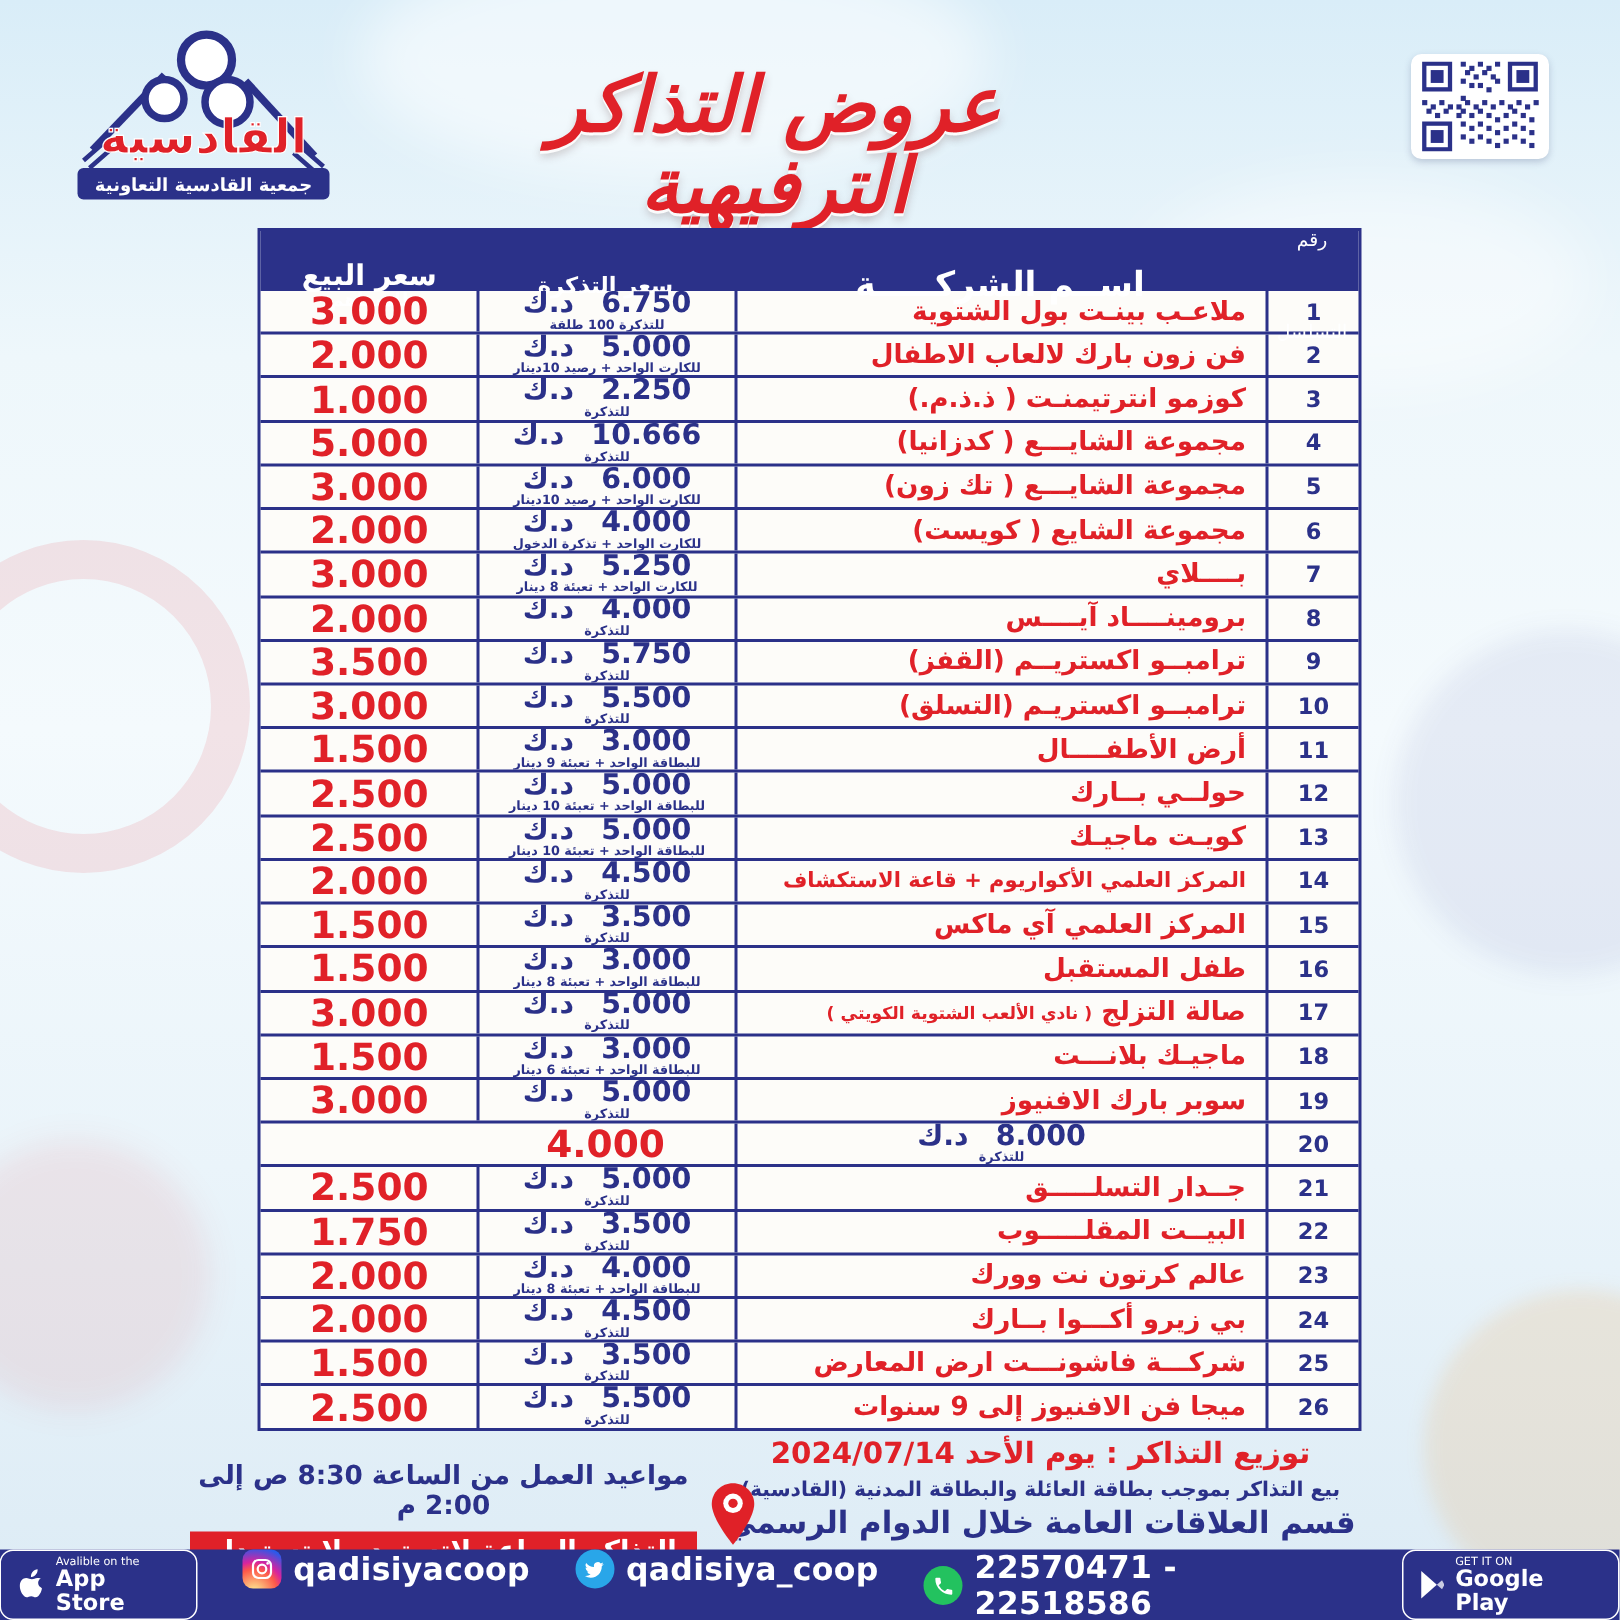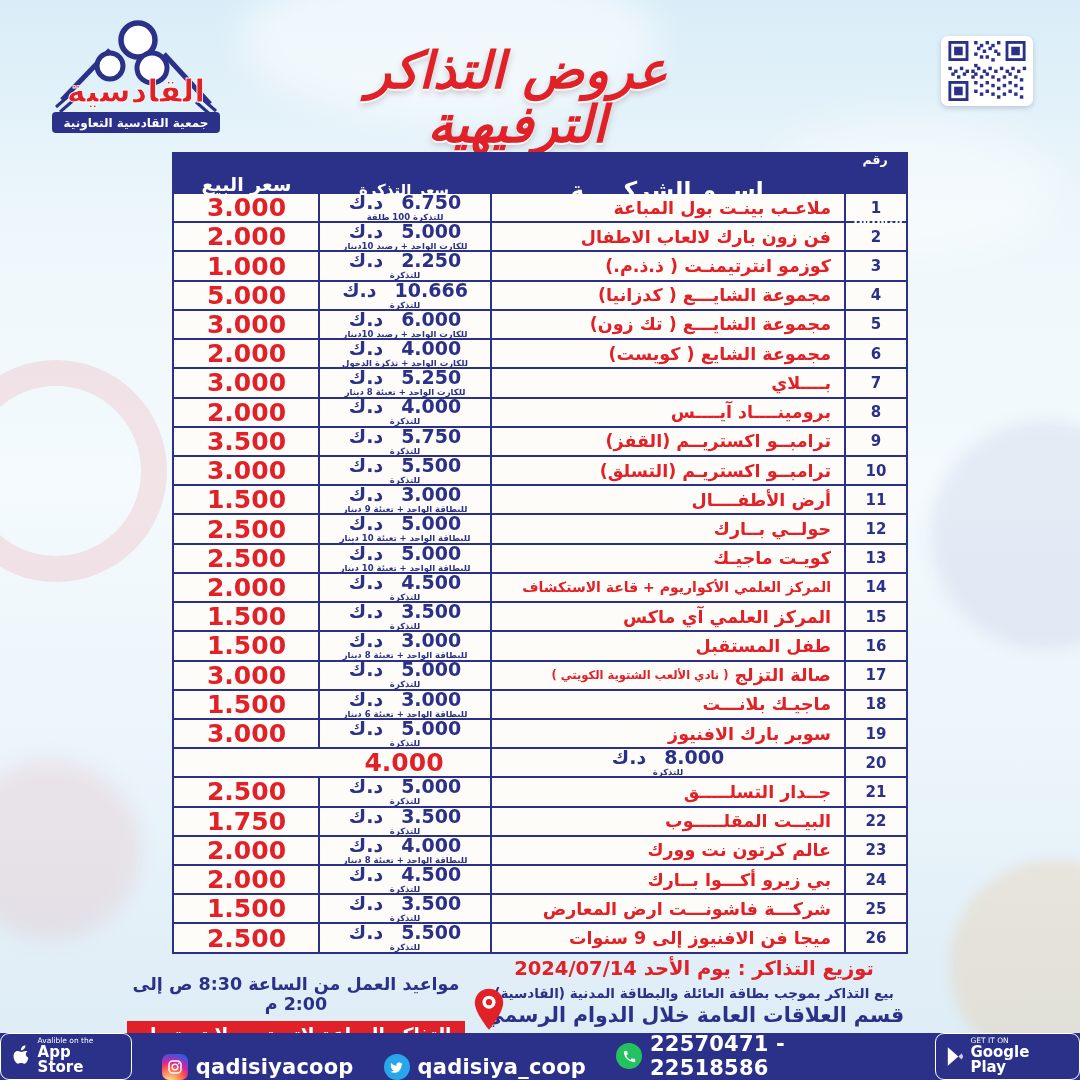--- a/index.html
+++ b/index.html
@@ -34,21 +34,21 @@
       box-shadow:0 2px 5px rgba(60,70,120,.25);display:flex;align-items:center;justify-content:center;}
 
   
   .sheet{
     position:absolute;left:172px;top:152px;width:736px;height:802px;
     border:2.5px solid #2b3189;background:#fdfcf9;box-sizing:border-box;
   }
   .t-head{display:grid;grid-template-columns:62px 354px 172px 143px;height:38px;background:#2b3189;color:#fff;}
   .t-head .hcell{display:flex;flex-direction:column;align-items:center;justify-content:center;line-height:1.02;box-sizing:border-box;}
   .t-head .hcell:not(:last-child){border-left:2px solid #fdfcf9;border-left:0;}
-  .h-serial{font-size:12.5px;font-weight:bold;gap:48px;}
+  .h-serial{font-size:12.5px;font-weight:normal;gap:48px;}
   .h-name{font-size:23px;font-weight:bold;}
   .h-ticket{font-size:15px;font-weight:bold;}
   .h-sale-main{font-size:19px;font-weight:bold;}
   .h-sale-sub{font-size:12px;font-weight:bold;margin-top:-1px;}
   .t-body{}
   .t-row{display:grid;grid-template-columns:62px 354px 172px 143px;height:29.23px;border-top:2px solid #2b3189;box-sizing:border-box;}
   .cell{display:flex;align-items:center;justify-content:center;box-sizing:border-box;overflow:hidden;}
   .cell:not(:last-child){border-left:2px solid #2b3189;}
   .c-serial{font-size:15px;font-weight:bold;color:#2b3189;}
   .c-name{justify-content:flex-start;padding-right:13px;gap:6px;}
@@ -66,21 +66,21 @@
   .f-dist{color:#e02128;font-size:19.5px;font-weight:bold;}
   .f-terms{color:#2b3189;font-size:13.5px;font-weight:bold;margin-top:5px;}
   .f-dept{color:#2b3189;font-size:20.5px;font-weight:bold;margin-top:2px;}
   .f-pin{position:absolute;left:-6px;top:30px;width:34px;height:46px;}
   .f-left{position:absolute;left:120px;top:974px;width:352px;text-align:center;}
   .f-hours{color:#2b3189;font-size:17.5px;font-weight:bold;}
   .f-notice{display:inline-block;margin-top:7px;background:#e02128;color:#fff;font-size:18.5px;font-weight:bold;padding:3px 14px;}
 
   
   .bar{position:absolute;left:0;bottom:0;width:1080px;height:47px;background:#2b3189;
-       display:flex;direction:ltr;align-items:flex-end;justify-content:center;gap:30px;color:#fff;}
+       display:flex;direction:ltr;align-items:flex-start;justify-content:center;gap:30px;color:#fff;}
   .badge{display:flex;align-items:center;gap:7px;border:1.6px solid #fff;border-radius:9px;padding:3px 11px;}
   .badge .btxt{display:flex;flex-direction:column;line-height:1.05;}
   .badge .top{font-size:7.5px;}
   .badge .bottom{font-size:15px;font-weight:bold;}
   .social{display:flex;align-items:center;gap:8px;}
   .handle{font-size:21px;font-weight:bold;letter-spacing:.2px;}
   .ico{width:26px;height:26px;border-radius:50%;display:flex;align-items:center;justify-content:center;flex:0 0 auto;}
   .ico.ig{border-radius:7px;background:radial-gradient(circle at 30% 110%,#fdf497 0%,#fd5949 45%,#d6249f 60%,#285AEB 90%);}
   .ico.tw{background:#29a6e9;}
   .ico.wa{background:#23c25f;}
@@ -201,21 +201,21 @@
       <div class="hcell h-ticket">سعر التذكرة</div>
       <div class="hcell">
         <span class="h-sale-main">سعر البيع</span>
         <span class="h-sale-sub">للمساهم</span>
       </div>
     </div>
     <div class="t-body">
         <div class="t-row">
           <div class="cell c-serial">1</div>
           <div class="cell c-name">
-            <span class="name-main">ملاعـب بينـت بول المباعة</span>
+            <span class="name-main">ملاعـب بينـت بول الشتوية</span>
           </div>
           <div class="cell c-ticket">
             <div class="tp"><span class="tv">6.750</span><span class="cur">د.ك</span></div>
             <div class="tn">للتذكرة 100 طلقة</div>
           </div>
           <div class="cell c-sale">3.000</div>
         </div>
         <div class="t-row">
           <div class="cell c-serial">2</div>
           <div class="cell c-name">

